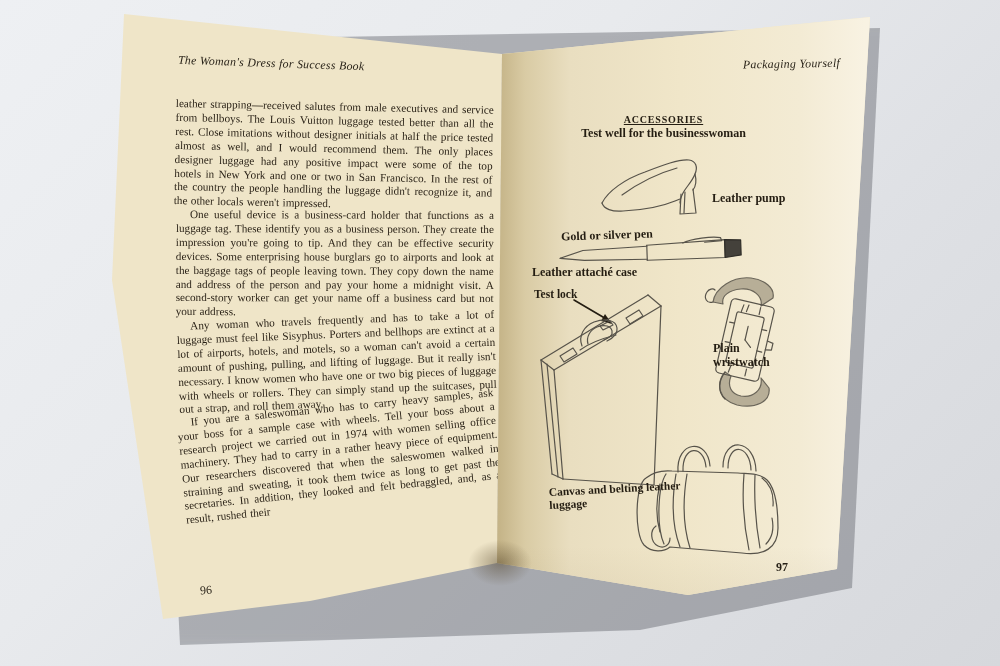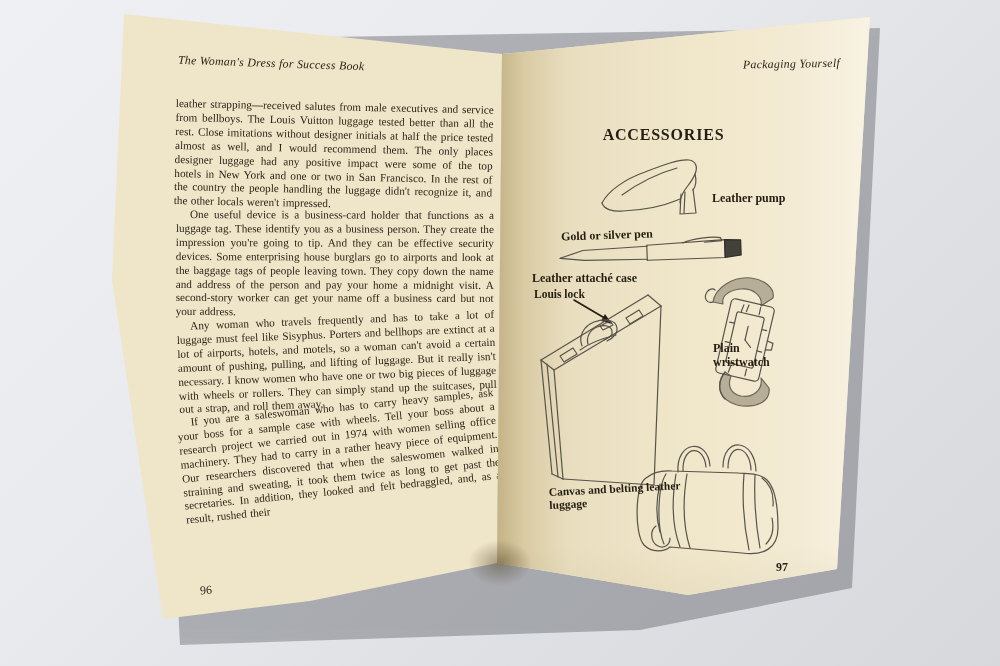--- a/index.html
+++ b/index.html
@@ -30,21 +30,21 @@
     line-height:13.9px;text-align:justify;color:#271f14;word-spacing:.6px;}
   .body-col p{margin:0;}
   .p1{transform:rotate(1.2deg);transform-origin:left top;}
   .p2{transform:rotate(.2deg);transform-origin:left top;margin-top:1px;}
   .p3{transform:rotate(-2.2deg);transform-origin:left top;margin-left:4px;margin-top:4px;}
   .p4{transform:rotate(-5.6deg);transform-origin:left top;margin-left:13px;margin-top:9px;}
   .indent{text-indent:14px;}
   .page-num{position:absolute;font-size:12px;color:#251f15;}
   .heading-block{position:absolute;left:556px;top:114px;width:215px;text-align:center;
     font-weight:bold;color:#241d12;}
-  .heading-title{font-size:16px;letter-spacing:.8px;margin:12px;}
+  .heading-title{font-size:10px;letter-spacing:.8px;margin:0;text-decoration:underline;}
   .heading-sub{font-size:12px;margin:1px 0 0 0;}
   .lbl{position:absolute;font-weight:bold;font-size:12px;line-height:1.16;color:#241d12;}
   .lbl-normal{font-weight:bold;font-size:11.5px;}
   .drawing{position:absolute;}
   .drawing path,.drawing rect{fill:none;stroke:#57534a;stroke-width:1.2;
     stroke-linecap:round;stroke-linejoin:round;}
   .drawing .shade{fill:#b7ae97;stroke:#6b665a;}
   .drawing .dark{fill:#44413b;stroke:#2f2d28;}
   .drawing .arrowhead{fill:#241d12;stroke:none;}
 </style>
@@ -66,20 +66,21 @@
     </div>
 
     <div class="page-num" style="left:200px;top:583px;transform:rotate(-4deg);">96</div>
   </div>
 
   <div class="page page-right">
     <div class="running-head ink" style="left:700px;top:57px;width:140px;text-align:right;transform:rotate(-1deg);">Packaging Yourself</div>
 
     <div class="heading-block">
       <p class="heading-title">ACCESSORIES</p>
+      <p class="heading-sub">Test well for the businesswoman</p>
     </div>
 
     <svg class="drawing" style="left:595px;top:154px;" width="118" height="70" viewBox="0 0 118 70">
       <path d="M7,49 C13,37 30,25 50,18 C68,11 84,5 94,6 C101,7 103,13 100,20 C97,28 91,33 88,39 C86,43 85,46 85,49"></path>
       <path d="M7,49 C9,55 17,58 28,57 C50,56 68,52 80,47 L85,45"></path>
       <path d="M27,41 C45,28 64,19 82,14"></path>
       <path d="M100,20 C102,28 101,32 98,36"></path>
       <path d="M86,40 L85,60 L101,59 L98,35"></path>
       <path d="M90,38 L89,59"></path>
     </svg>
@@ -88,22 +89,22 @@
     <div class="lbl" style="left:561px;top:229px;transform:rotate(-2deg);">Gold or silver pen</div>
     <svg class="drawing" style="left:555px;top:237px;transform:rotate(-2deg);" width="198" height="30" viewBox="0 0 198 30">
       <path d="M5,18 L28,11 L92,9"></path>
       <path d="M5,18 L29,21 L92,22"></path>
       <path d="M92,8 L92,23"></path>
       <path d="M92,8 L170,5 L170,23 L92,23"></path>
       <path d="M128,7 C136,3 158,1 166,3 L167,6 L150,7"></path>
       <path class="dark" d="M170,5 L186,6 L186,21 L170,23 Z"></path>
     </svg>
 
-    <div class="lbl" style="left:532px;top:272px;">Leather attaché case</div>
-    <div class="lbl lbl-normal" style="left:534px;top:288px;">Louis lock</div>
+    <div class="lbl" style="left:532px;top:266px;">Leather attaché case</div>
+    <div class="lbl lbl-normal" style="left:534px;top:288px;">Test lock</div>
     <svg class="drawing" style="left:572px;top:298px;" width="48" height="32" viewBox="0 0 48 32">
       <path d="M2,2 L36,22" style="stroke:#241d12;stroke-width:1.6;"></path>
       <polygon class="arrowhead" points="40,26 29,23 33,16"></polygon>
     </svg>
     <svg class="drawing" style="left:536px;top:280px;" width="136" height="210" viewBox="0 0 136 210">
       <path d="M5,80 L112,15"></path>
       <path d="M18,90 L125,26"></path>
       <path d="M5,80 L18,90"></path>
       <path d="M112,15 L125,26"></path>
       <path d="M5,80 L16,194"></path>

